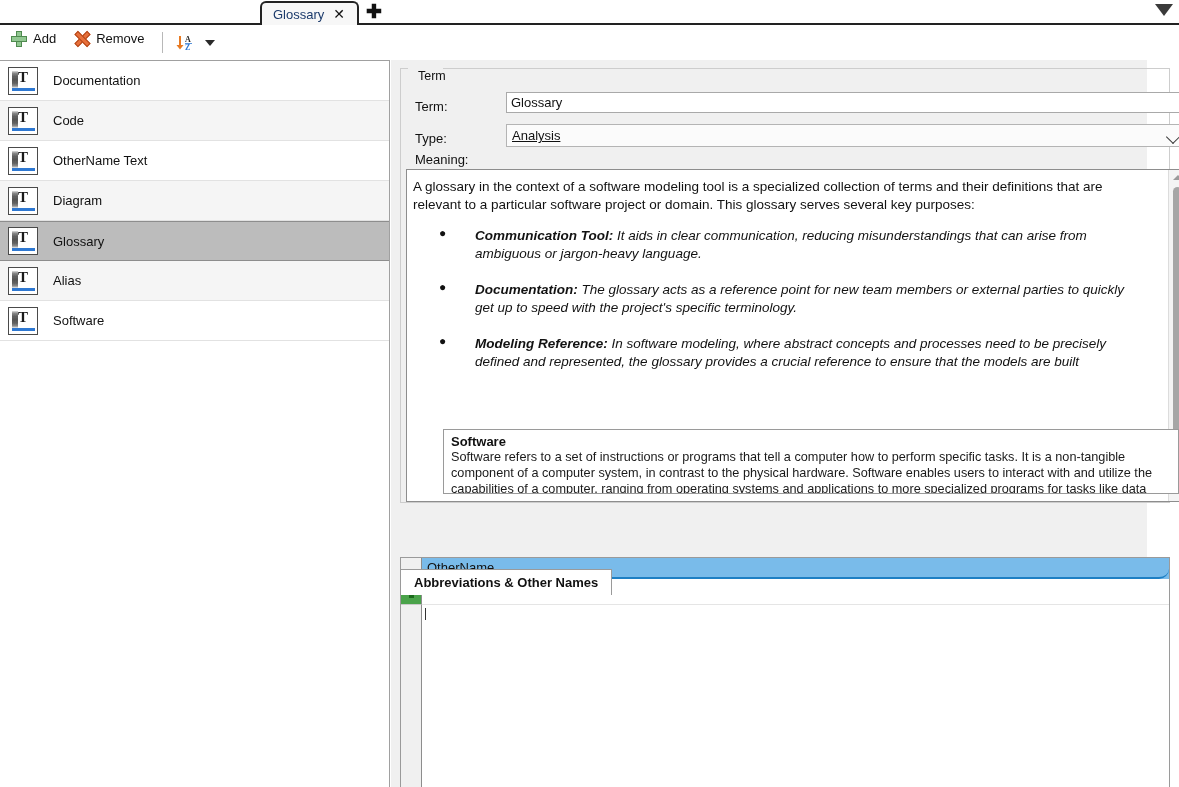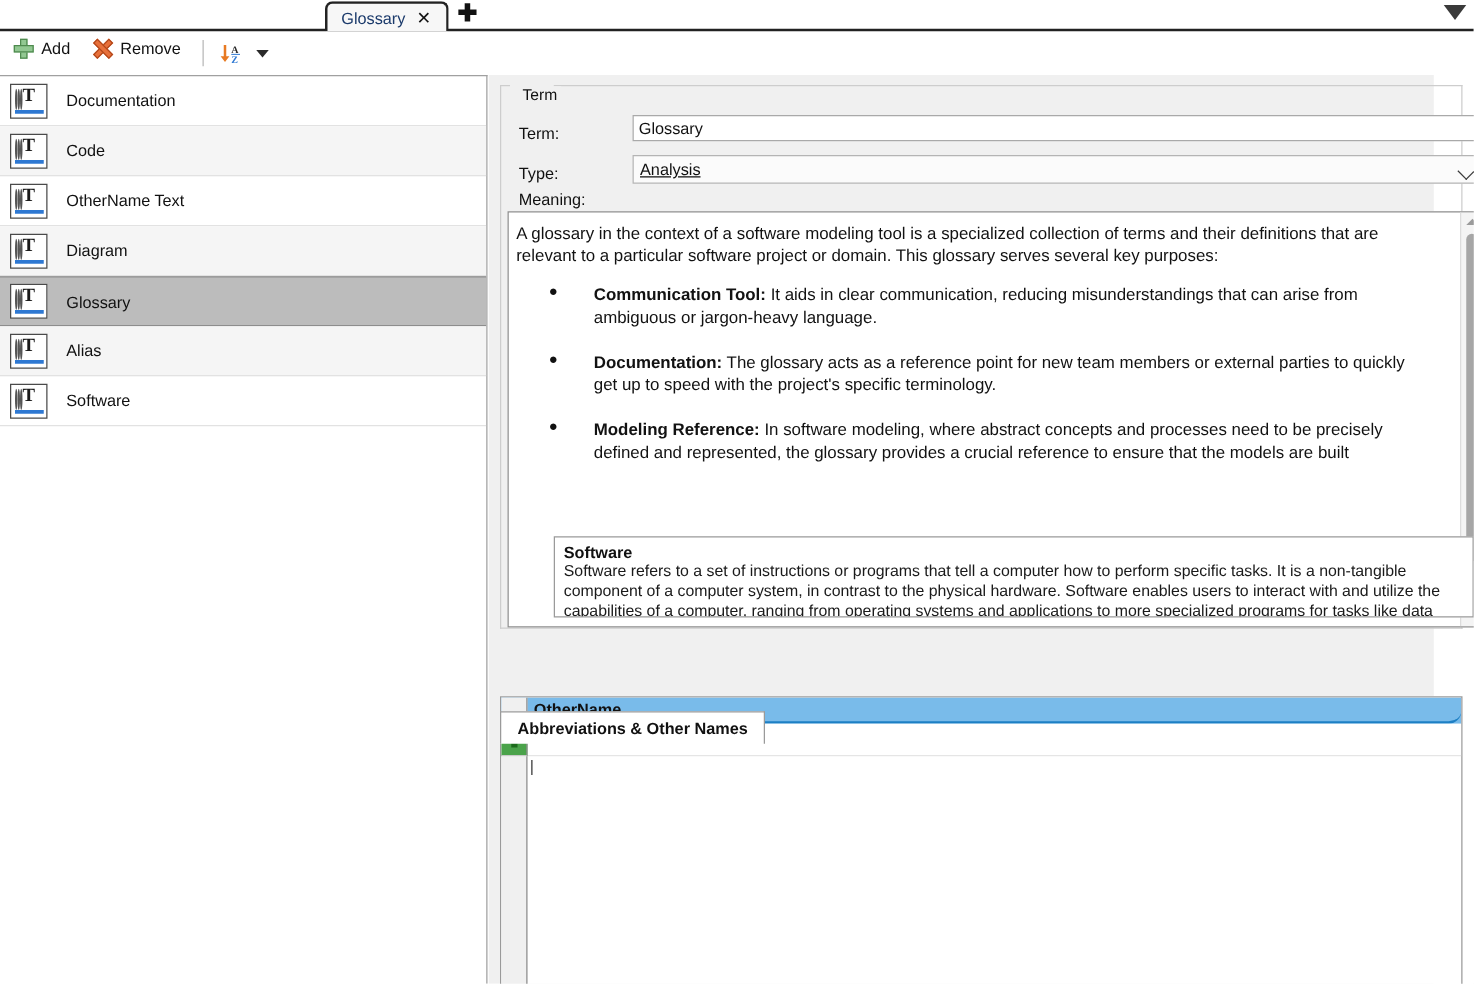--- a/index.html
+++ b/index.html
@@ -254,21 +254,21 @@
     width: 748px; height: 333px;
     padding: 8px 12px 0 6px;
     box-sizing: border-box;
     font-size: 13.5px;
     line-height: 1.33;
     color: #121212;
     overflow: hidden;
   }
   .meaning-content p { margin: 0 0 13px 0; }
   .meaning-content b { font-weight: bold; }
-  .mlist { margin: 0; padding: 0; list-style: none; }
+  .mlist { margin: 0; padding: 0; list-style: none; font-style: italic; }
   .mlist li {
     position: relative;
     margin: 0 0 18px 0;
     padding-left: 62px;
   }
   .mlist li::before {
     content: "\25CF";
     position: absolute;
     left: 26px; top: -1px;
     font-size: 12px;
@@ -368,21 +368,21 @@
   .grid-header .corner {
     width: 21px; height: 21px;
     background: #f0f0f0;
     border-right: 1px solid #8d8d8d;
     box-sizing: border-box;
     flex: none;
   }
   .grid-header .hcell {
     flex: 1;
     display: flex; align-items: center;
-    font-size: 13px; font-weight: bold; color: #111;
+    font-size: 13px; font-weight: normal; color: #111;
     padding-left: 5px;
     border-bottom: 2px solid #1d7fc4;
     box-sizing: border-box;
     border-radius: 10px;
   }
   .grid-newrow {
     position: absolute;
     left: 0; top: 21px;
     width: 768px; height: 26px;
     display: flex;

